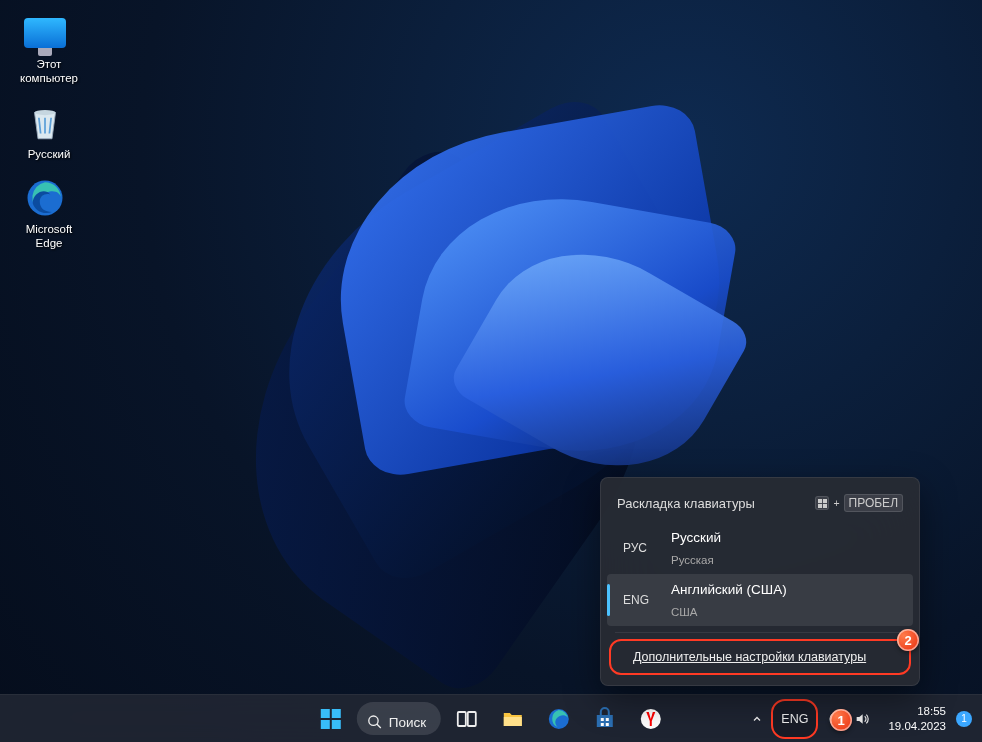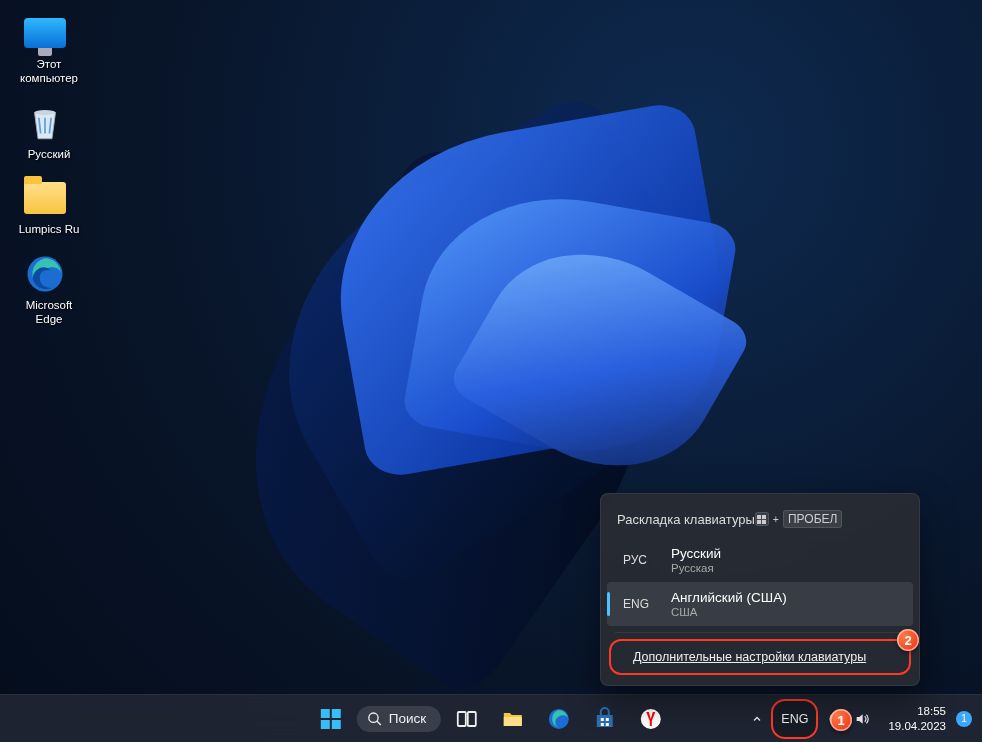--- a/index.html
+++ b/index.html
@@ -26,47 +26,47 @@
 .monitor-ico:after { content: ""; position: absolute; left: 14px; bottom: -8px; width: 14px; height: 8px; background: #aab; border-radius: 0 0 2px 2px; }
 .recycle-ico svg { width: 42px; height: 42px; }
 .folder-ico { width: 42px; height: 32px; background: linear-gradient(#ffe08a,#f9c440); border-radius: 3px; position: relative; }
 .folder-ico:before { content: ""; position: absolute; top: -6px; left: 0; width: 18px; height: 8px; background: #f9c440; border-radius: 2px 2px 0 0; }
 .edge-ico svg, .yandex-ico svg { width: 42px; height: 42px; }
 
 .taskbar { position: absolute; bottom: 0; left: 0; right: 0; height: 48px; background: rgba(35,40,52,0.82); backdrop-filter: blur(20px); display: flex; align-items: center; border-top: 1px solid rgba(255,255,255,0.05); }
 .tb-center { position: absolute; left: 50%; transform: translateX(-50%); height: 100%; display: flex; align-items: center; gap: 6px; }
 .tb-item { width: 40px; height: 40px; display: flex; align-items: center; justify-content: center; border-radius: 4px; cursor: pointer; }
 .tb-item svg { width: 24px; height: 24px; }
-.search-pill { display: flex; align-items: center; gap: 6px; background: rgba(255,255,255,0.12); border-radius: 20px; padding: 5px 15px 5px 10px; cursor: pointer; font-size: 13.5px; color: #eee; }
+.search-pill { display: flex; align-items: center; gap: 6px; background: rgba(255,255,255,0.12); border-radius: 20px; padding: 12px 15px 5px 10px; cursor: pointer; font-size: 13.5px; color: #eee; }
 .search-pill svg { width: 16px; height: 16px; }
 
 .tb-right { position: absolute; right: 6px; height: 100%; display: flex; align-items: center; gap: 2px; }
 .tray-item { height: 40px; display: flex; align-items: center; justify-content: center; padding: 0 6px; border-radius: 4px; cursor: pointer; font-size: 12px; color: #eee; }
 .tray-group { display: flex; align-items: center; gap: 10px; padding: 0 8px; height: 40px; border-radius: 4px; cursor: pointer; }
 .tray-group svg { width: 16px; height: 16px; }
 .clock { text-align: right; line-height: 1.25; font-size: 11.5px; padding: 0 8px; cursor: pointer; }
 .notif-badge { width: 16px; height: 16px; border-radius: 50%; background: #3ba7ff; color: #fff; font-size: 10px; display: flex; align-items: center; justify-content: center; margin-right: 4px; cursor: pointer; }
 
 .lang-highlight { border: 2.5px solid #ff3a24; border-radius: 14px; padding: 3px 8px; background: rgba(0,0,0,0.2); position: relative; }
 
 .callout { width: 22px; height: 22px; border-radius: 50%; background: radial-gradient(circle at 30% 30%, #ff7a4a, #e82c0d); color: #fff; font-weight: 700; font-size: 13px; display: flex; align-items: center; justify-content: center; box-shadow: 0 0 0 1.5px rgba(255,255,255,0.5) inset, 0 2px 4px rgba(0,0,0,0.4); position: absolute; }
 .c1 { right: 130px; bottom: 11px; z-index: 50; }
 
 .flyout { position: absolute; right: 62px; bottom: 56px; width: 320px; background: rgba(40,43,51,0.92); backdrop-filter: blur(28px); border-radius: 8px; border: 1px solid rgba(255,255,255,0.08); padding: 10px 0 10px; box-shadow: 0 12px 36px rgba(0,0,0,0.45); z-index: 30; }
-.fly-header { display: flex; justify-content: flex-start; align-items: center; padding: 6px 16px 10px; font-size: 13px; color: #ddd; }
+.fly-header { display: flex; justify-content: space-between; align-items: center; padding: 6px 16px 10px; font-size: 13px; color: #ddd; }
 .shortcut { display: flex; align-items: center; gap: 4px; font-size: 10.5px; color: #ccc; }
 .key { background: rgba(255,255,255,0.1); border: 1px solid rgba(255,255,255,0.12); border-radius: 3px; padding: 1px 4px; font-size: 12px; }
 .winkey { width: 14px; height: 14px; display: inline-flex; align-items: center; justify-content: center; background: rgba(255,255,255,0.1); border: 1px solid rgba(255,255,255,0.12); border-radius: 3px; }
 .winkey svg { width: 9px; height: 9px; }
 .lang-row { display: flex; align-items: center; padding: 8px 16px; gap: 14px; cursor: pointer; border-radius: 4px; margin: 0 6px; position: relative; }
 .lang-row.selected { background: rgba(255,255,255,0.09); }
 .lang-row.selected:before { content: ""; position: absolute; left: 0; top: 10px; bottom: 10px; width: 3px; background: #4cc2ff; border-radius: 2px; }
 .lang-code { width: 34px; font-size: 12px; font-weight: 400; color: #ddd; }
 .lang-info .name { font-size: 13.5px; color: #fff; }
-.lang-info .sub { font-size: 11.5px; color: #a9a9a9; margin-top: 1px; }
+.lang-info .sub { font-size: 11.5px; color: #a9a9a9; margin-top: 9px; }
 .divider { height: 1px; background: rgba(255,255,255,0.08); margin: 6px 14px; }
 .extra-link { font-size: 12.5px; color: #eee; padding: 9px 16px; cursor: pointer; border-radius: 4px; margin: 0 6px; text-decoration: underline; }
 .extra-link-wrap { border: 2.5px solid #ff3a24; border-radius: 12px; margin: 2px 8px 0; position: relative; }
 .c2 { right: -10px; top: -12px; }
 </style>
 </head>
 <body>
 
 <div class="wallpaper">
   <div class="bloom">
@@ -87,26 +87,20 @@
   </div>
   <div class="d-icon">
     <div class="ico recycle-ico">
       <svg viewBox="0 0 48 48">
           <path d="M12 12 L36 12 L32 42 L16 42 Z" fill="#dbe8f0" stroke="#9ab" stroke-width="1"></path>
           <path d="M17 18 L19 36 M24 18 L24 36 M31 18 L29 36" stroke="#5ea0d8" stroke-width="2" fill="none"></path>
           <ellipse cx="24" cy="12" rx="12" ry="3" fill="#c6d6e0"></ellipse>
         </svg>
     </div>
     <div class="lbl">Русский</div>
-  </div>
-  <div class="d-icon">
-    <div class="ico">
-        <div class="folder-ico"></div>
-      </div>
-    <div class="lbl">Lumpics Ru</div>
   </div>
   <div class="d-icon">
     <div class="ico edge-ico">
       <svg viewBox="0 0 48 48">
           <circle cx="24" cy="24" r="20" fill="#1b6dd1"></circle>
           <path d="M24 6 A18 18 0 0 1 42 24 C42 18 34 14 26 18 C15 23 12 34 20 40 A18 18 0 0 1 24 6" fill="#37c1b3"></path>
           <path d="M10 30 C12 38 22 44 32 40 C24 40 18 36 18 28 C18 22 24 18 30 20 C24 12 10 18 10 30" fill="#0b4ca0"></path>
         </svg>
     </div>
     <div class="lbl">Microsoft<br>Edge</div>

